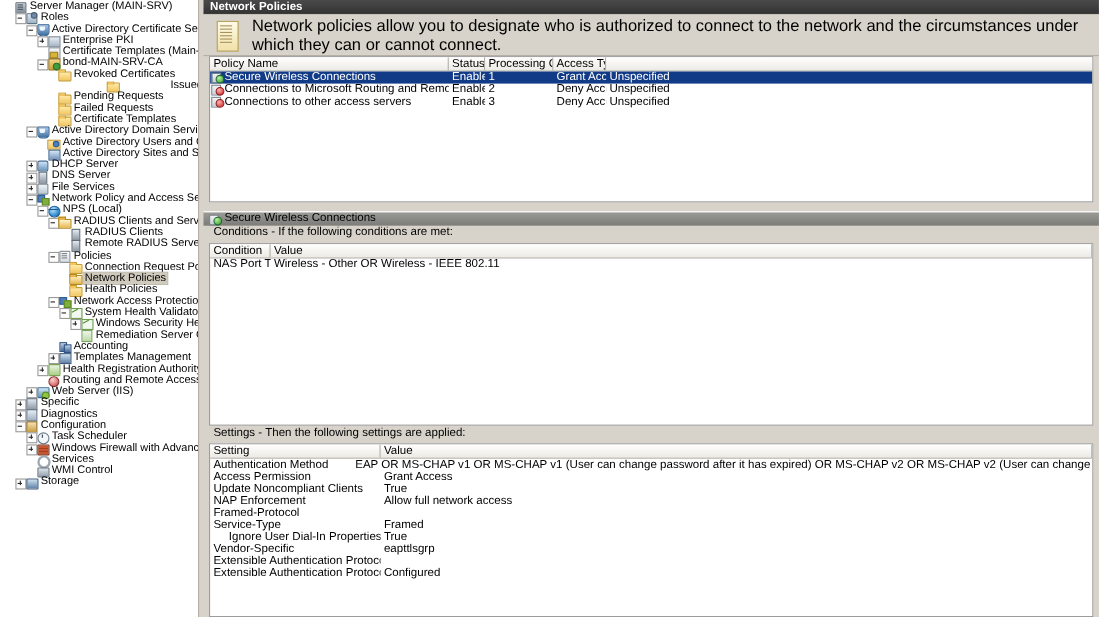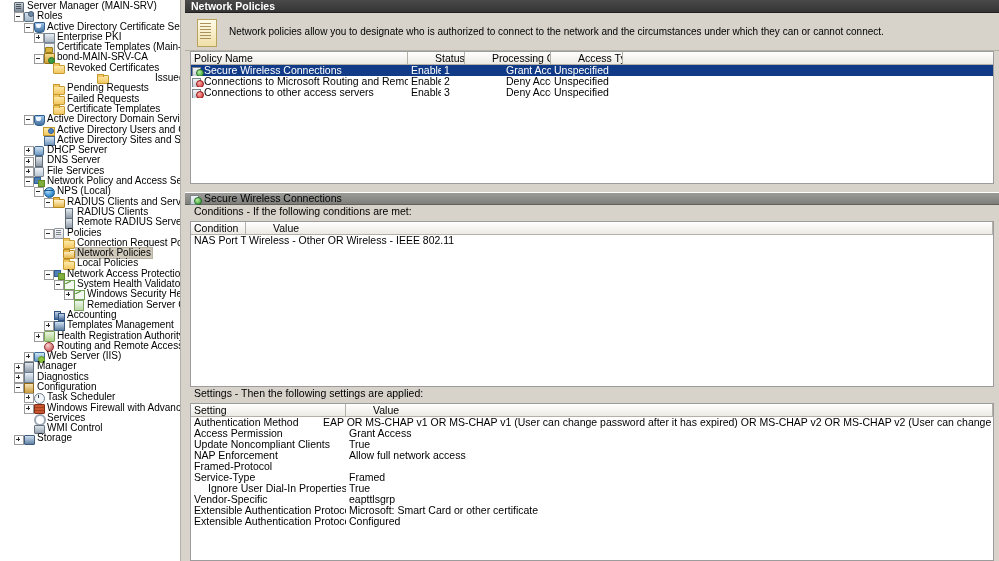--- a/index.html
+++ b/index.html
@@ -311,37 +311,36 @@
   #banner-icon::before {
     content:""; position:absolute; left:2px; top:1px; width:18px; height:26px;
     background: linear-gradient(#fffbe8,#f0e0a8);
     border:1px solid #b9a25c;
   }
   #banner-icon::after {
     content:""; position:absolute; left:5px; top:5px; width:11px; height:1px;
     background:#a9935a;
     box-shadow: 0 3px 0 #a9935a, 0 6px 0 #a9935a, 0 9px 0 #a9935a, 0 12px 0 #a9935a, 0 15px 0 #a9935a;
   }
-  #banner-text { font-size: 10px; color: #000; }
+  #banner-text { font-size: 15px; color: #000; }
 
   
   .list-area {
     background: #ffffff;
     border: 1px solid #9c9c9c;
     margin: 0 5px;
     overflow: hidden;
     position: relative;
   }
   .lv-head {
     display: flex;
     height: 13px;
     background: linear-gradient(#ffffff,#eceae4);
     border-bottom: 1px solid #b4b0a8;
     font-size: 10.5px;
-    gap: 24px;
   }
   .lv-head > div {
     border-right: 1px solid #b4b0a8;
     padding-left: 3px;
     line-height: 13px;
     overflow: hidden;
     white-space: nowrap;
   }
   .lv-row {
     display: flex;
@@ -535,21 +534,21 @@
           <span class="tlabel">Connection Request Policies</span>
         </span></div>
       <div class="tnode sel"><span class="twrap" style="margin-left: 53px;">
           <span class="exp"></span>
           <span class="ico ic-folder-open"></span>
           <span class="tlabel">Network Policies</span>
         </span></div>
       <div class="tnode"><span class="twrap" style="margin-left: 53px;">
           <span class="exp"></span>
           <span class="ico ic-folder"></span>
-          <span class="tlabel">Local Policies</span>
+          <span class="tlabel">Health Policies</span>
         </span></div>
       <div class="tnode"><span class="twrap" style="margin-left: 43px;">
           <span class="exp has"></span>
           <span class="ico ic-nap"></span>
           <span class="tlabel">Network Access Protection</span>
         </span></div>
       <div class="tnode"><span class="twrap" style="margin-left: 53px;">
           <span class="exp has"></span>
           <span class="ico ic-shv"></span>
           <span class="tlabel">System Health Validators</span>
@@ -595,21 +594,21 @@
             <span class="vbar"></span>
           </span>
           <span class="ico ic-iis"></span>
           <span class="tlabel">Web Server (IIS)</span>
         </span></div>
       <div class="tnode"><span class="twrap" style="margin-left: 13px;">
           <span class="exp has plus">
             <span class="vbar"></span>
           </span>
           <span class="ico ic-features"></span>
-          <span class="tlabel">Manager</span>
+          <span class="tlabel">Specific</span>
         </span></div>
       <div class="tnode"><span class="twrap" style="margin-left: 13px;">
           <span class="exp has plus">
             <span class="vbar"></span>
           </span>
           <span class="ico ic-diag"></span>
           <span class="tlabel">Diagnostics</span>
         </span></div>
       <div class="tnode"><span class="twrap" style="margin-left: 13px;">
           <span class="exp has"></span>
@@ -747,21 +746,20 @@
           <div class="lv-row">
             <div style="width: 155px; padding-left: 17px;">Ignore User Dial-In Properties</div>
             <div style="flex: 1 1 auto;">True</div>
           </div>
           <div class="lv-row">
             <div style="width: 155px;">Vendor-Specific</div>
             <div style="flex: 1 1 auto;">eapttlsgrp</div>
           </div>
           <div class="lv-row">
             <div style="width: 155px;">Extensible Authentication Protocol Method</div>
-            <div style="flex: 1 1 auto;">Microsoft: Smart Card or other certificate</div>
           </div>
           <div class="lv-row">
             <div style="width: 155px;">Extensible Authentication Protocol Configuration</div>
             <div style="flex: 1 1 auto;">Configured</div>
           </div>
         </div>
     </div>
 
   </div>
 </div>

